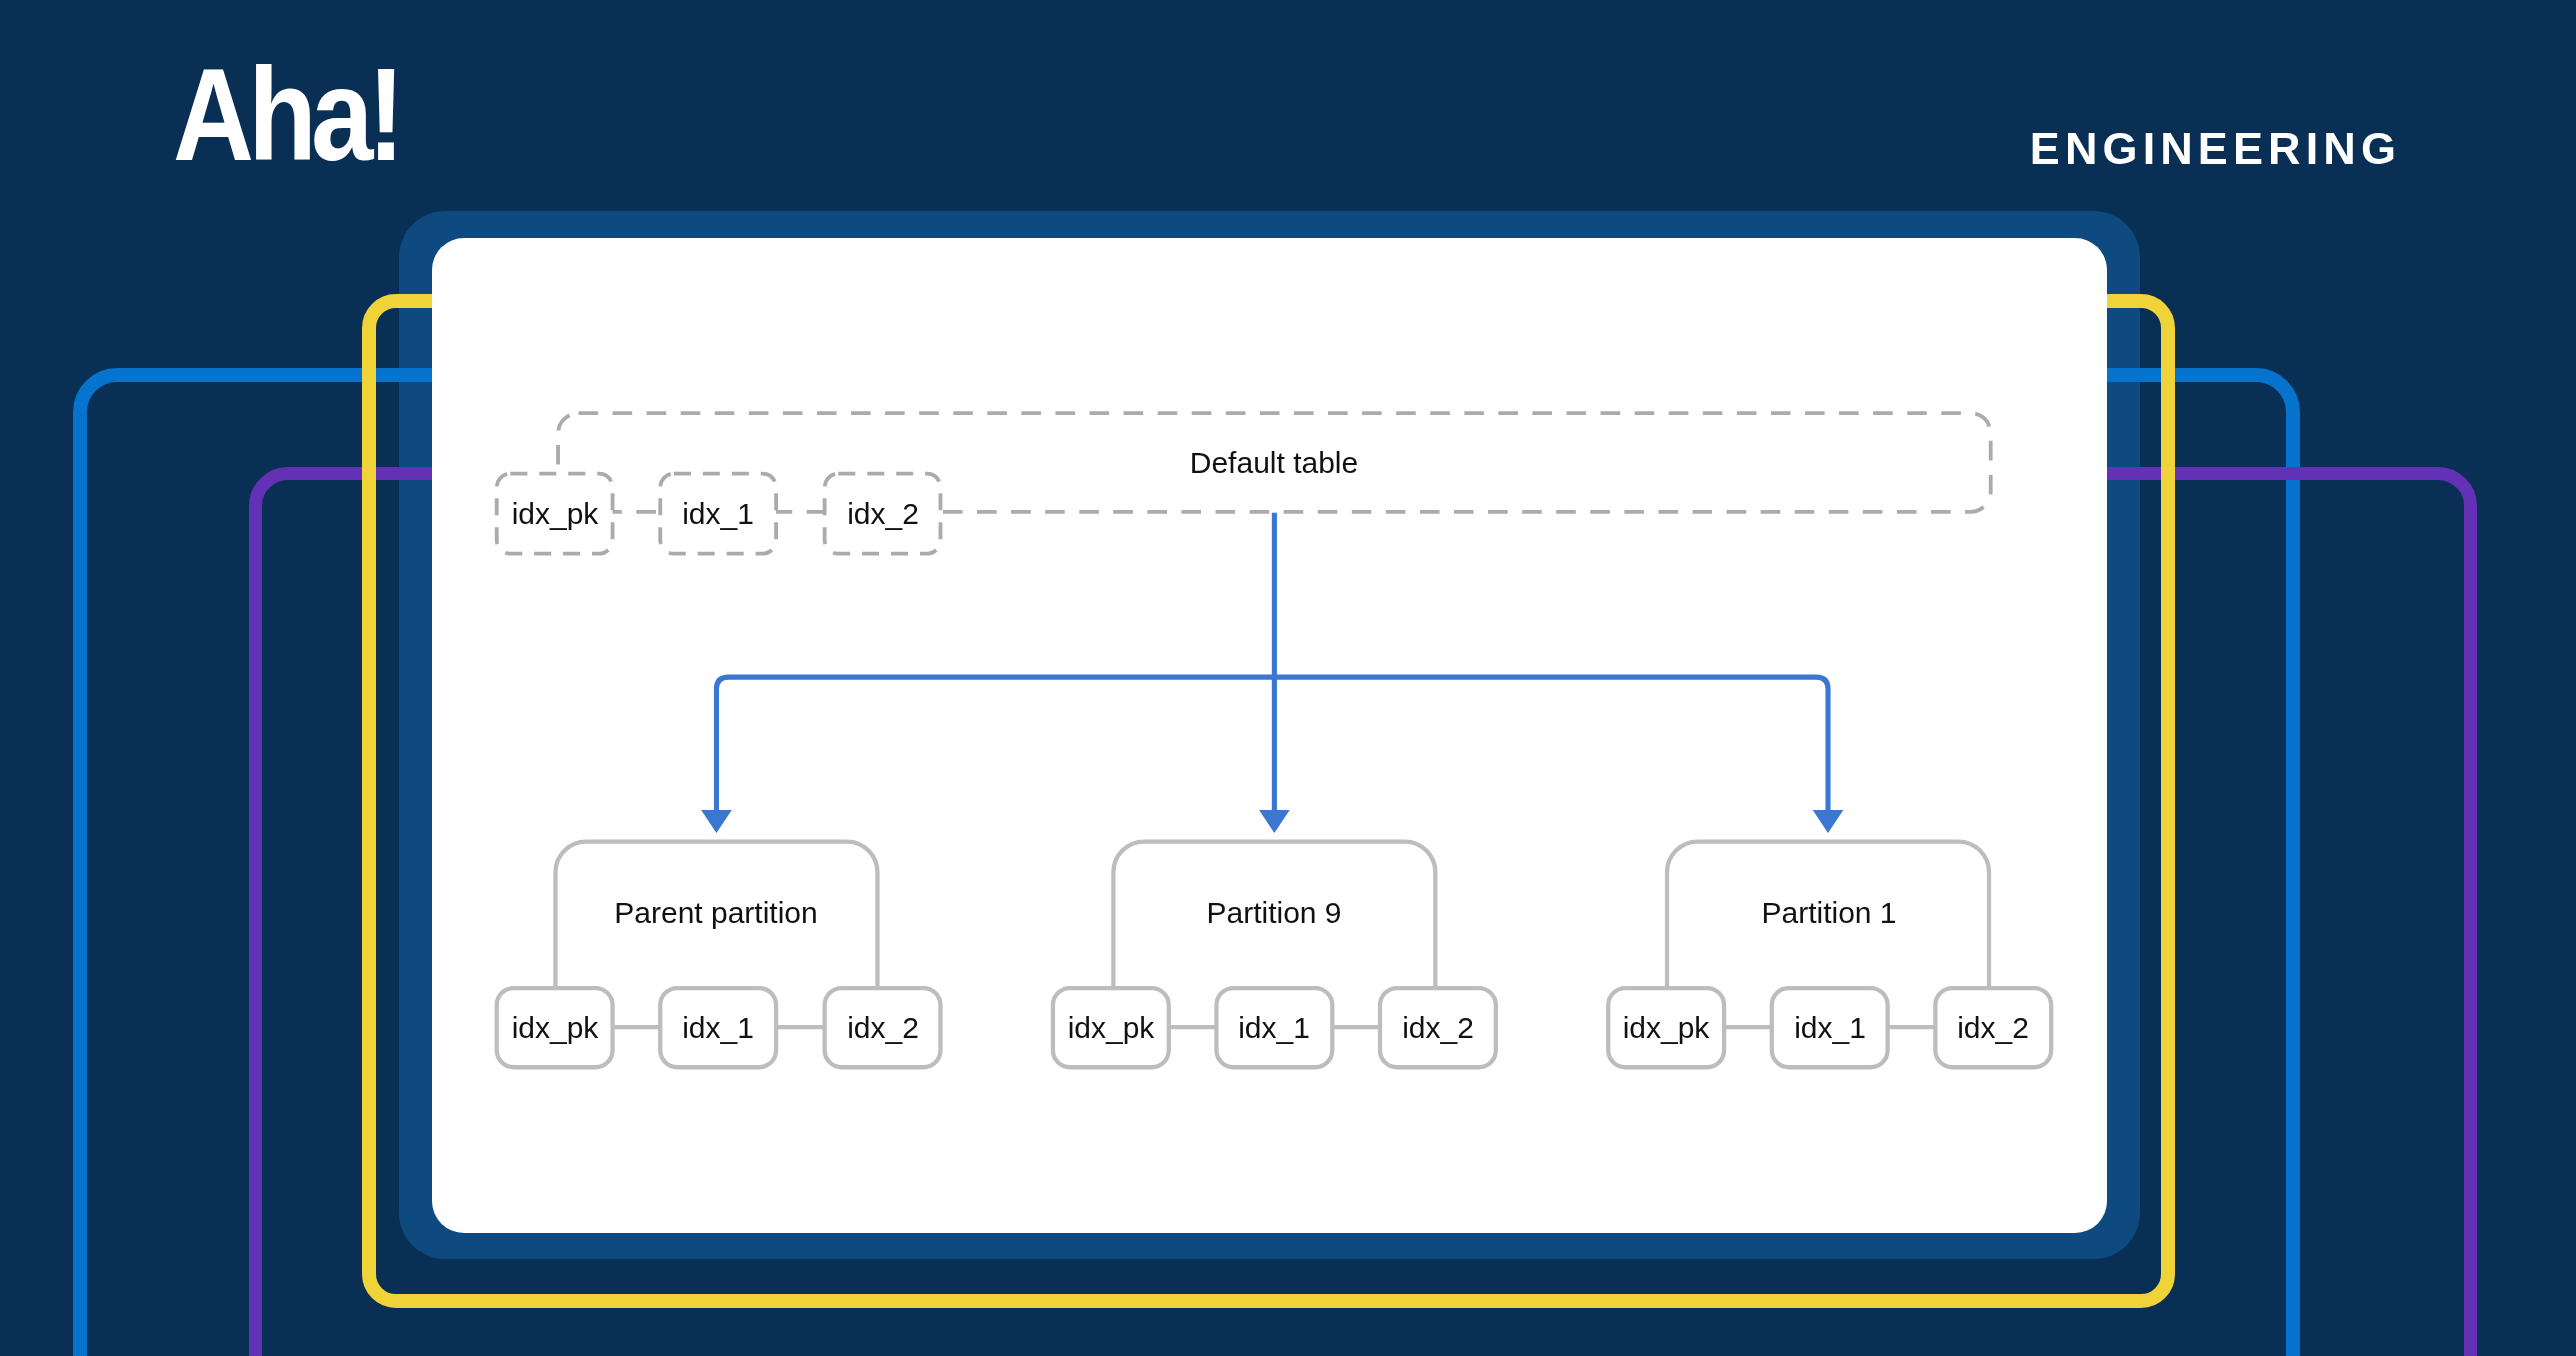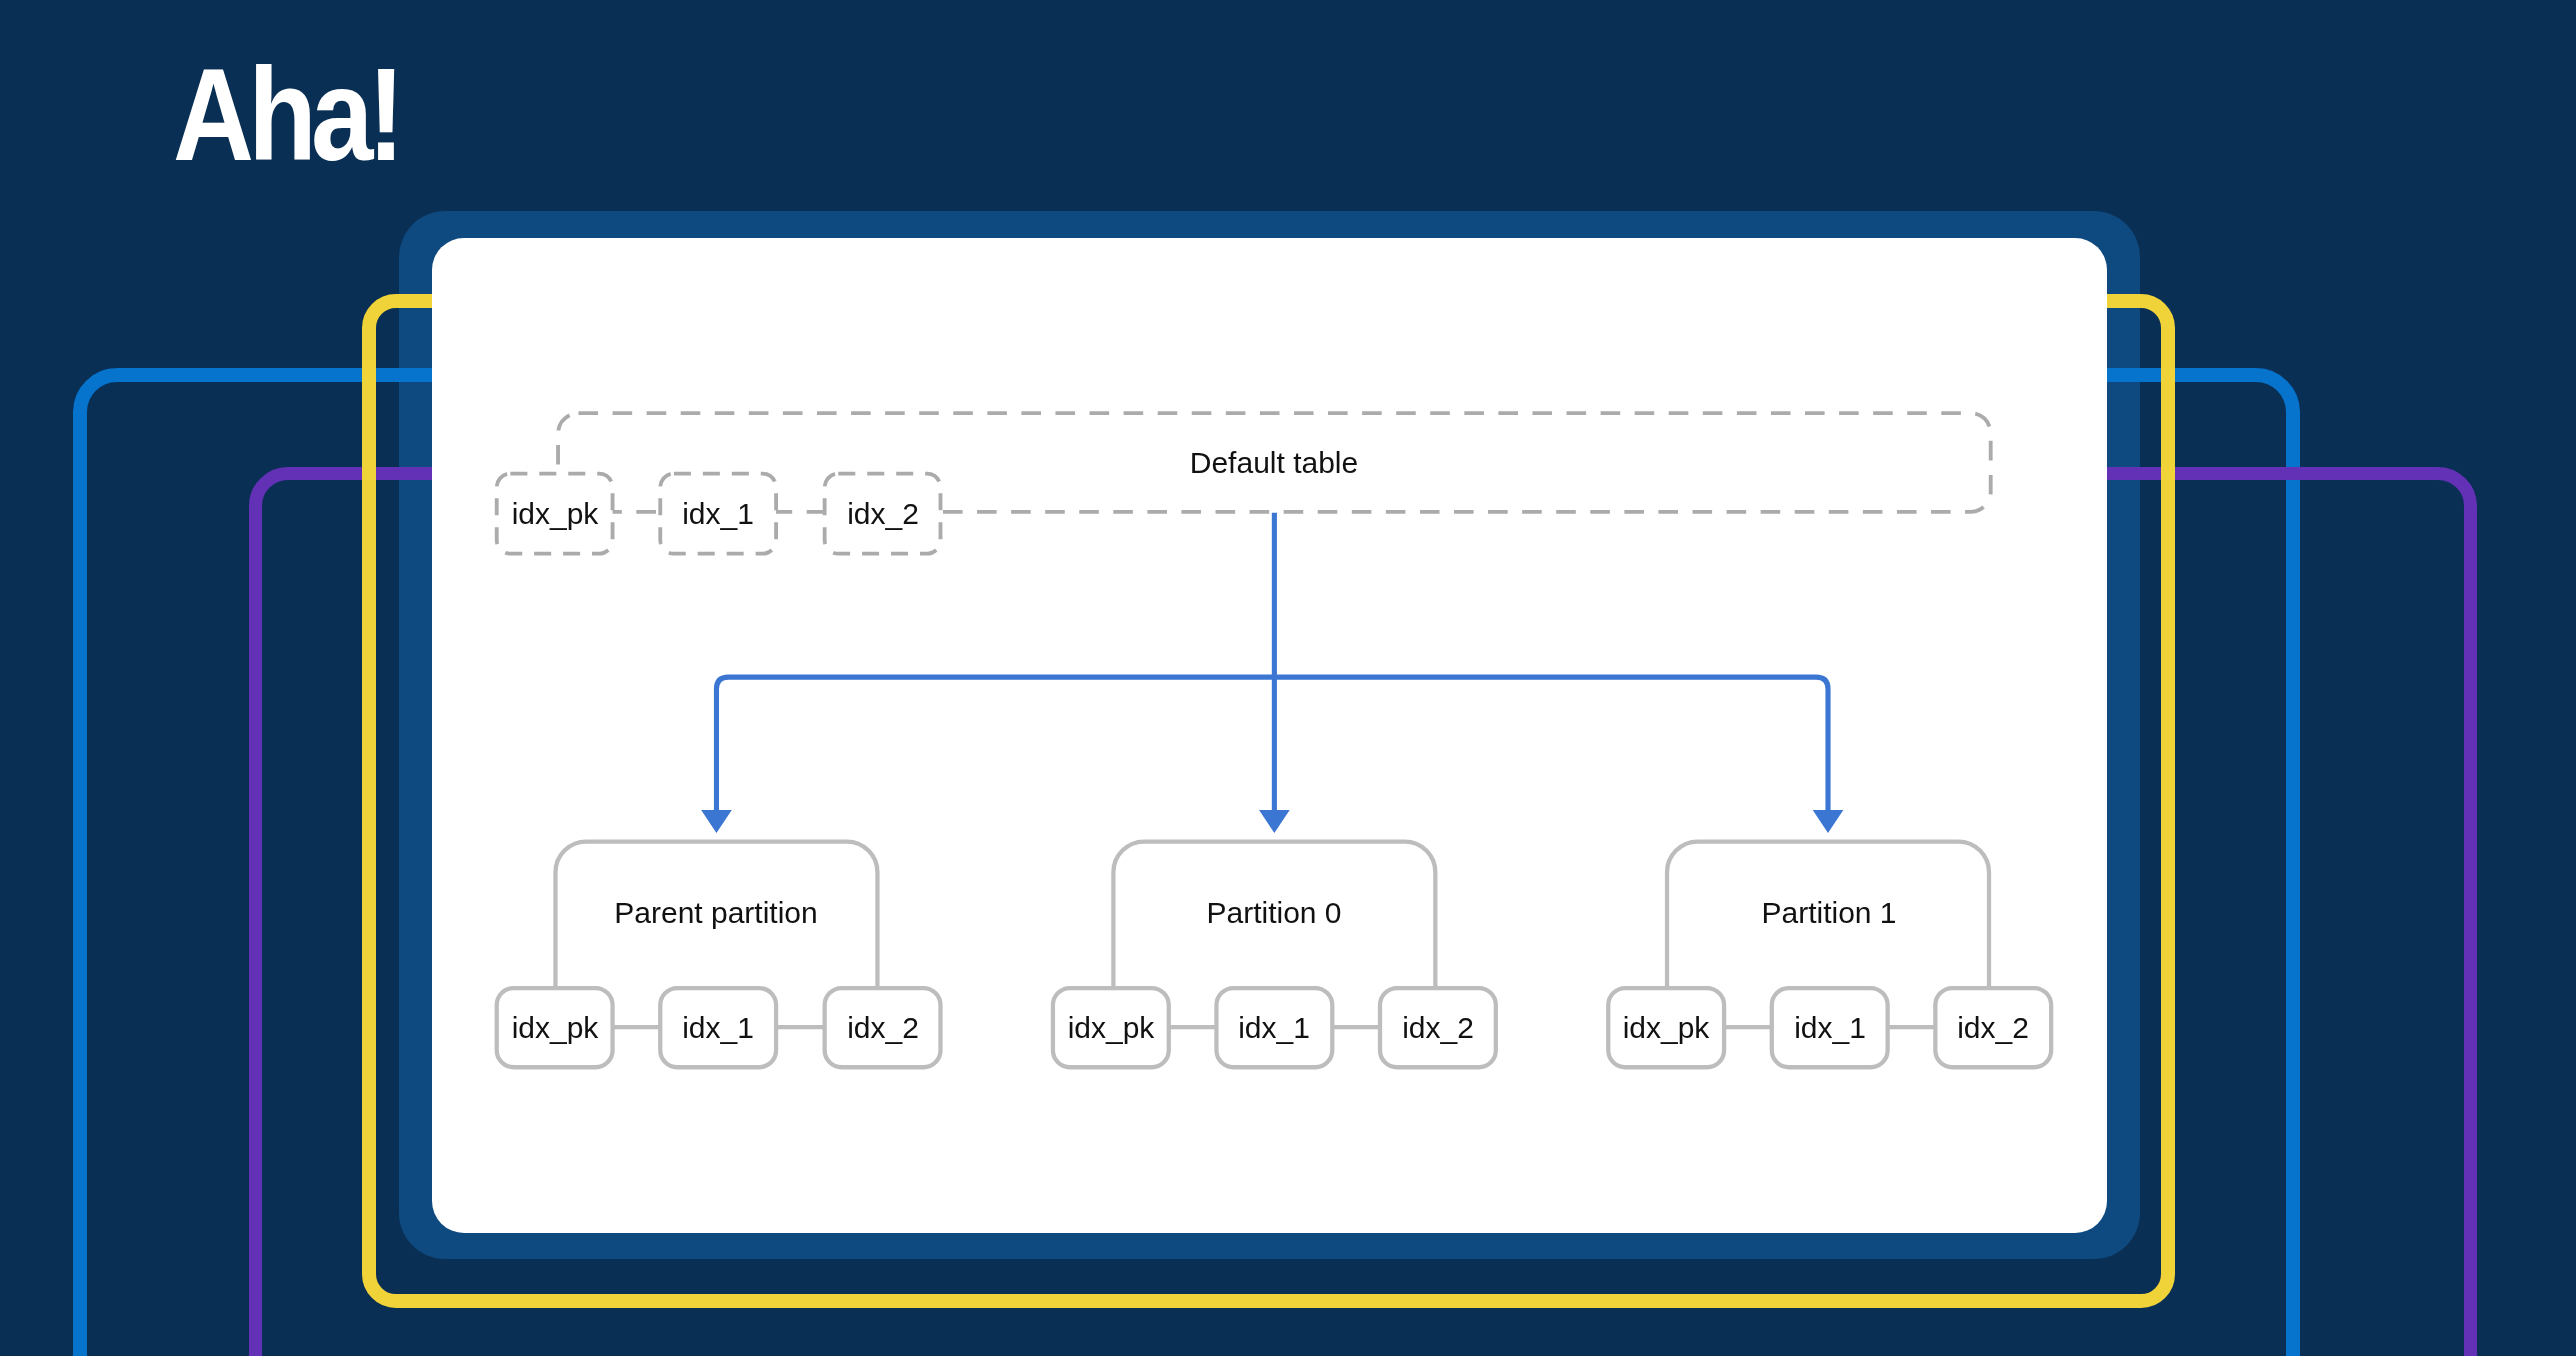--- a/index.html
+++ b/index.html
@@ -76,31 +76,32 @@
     </g>
   </svg>
 
   <div class="lbl" style="left:1274px;top:463px;">Default table</div>
 
   <div class="lbl" style="left:555px;top:514px;">idx_pk</div>
   <div class="lbl" style="left:718px;top:514px;">idx_1</div>
   <div class="lbl" style="left:883px;top:514px;">idx_2</div>
 
   <div class="lbl" style="left:716px;top:913px;">Parent partition</div>
-  <div class="lbl" style="left:1274px;top:913px;">Partition 0</div>
+  <div class="lbl" style="left:1274px;top:913px;">Partition 9</div>
   <div class="lbl" style="left:1829px;top:913px;">Partition 1</div>
 
   <div class="lbl" style="left:555px;top:1028px;">idx_pk</div>
   <div class="lbl" style="left:718px;top:1028px;">idx_1</div>
   <div class="lbl" style="left:883px;top:1028px;">idx_2</div>
 
   <div class="lbl" style="left:1111px;top:1028px;">idx_pk</div>
   <div class="lbl" style="left:1274px;top:1028px;">idx_1</div>
   <div class="lbl" style="left:1438px;top:1028px;">idx_2</div>
 
   <div class="lbl" style="left:1666px;top:1028px;">idx_pk</div>
   <div class="lbl" style="left:1830px;top:1028px;">idx_1</div>
   <div class="lbl" style="left:1993px;top:1028px;">idx_2</div>
 
   <div class="logo">Aha!</div>
+  <div class="wordmark">ENGINEERING</div>
 
 </div>
 
 
 </body></html>

